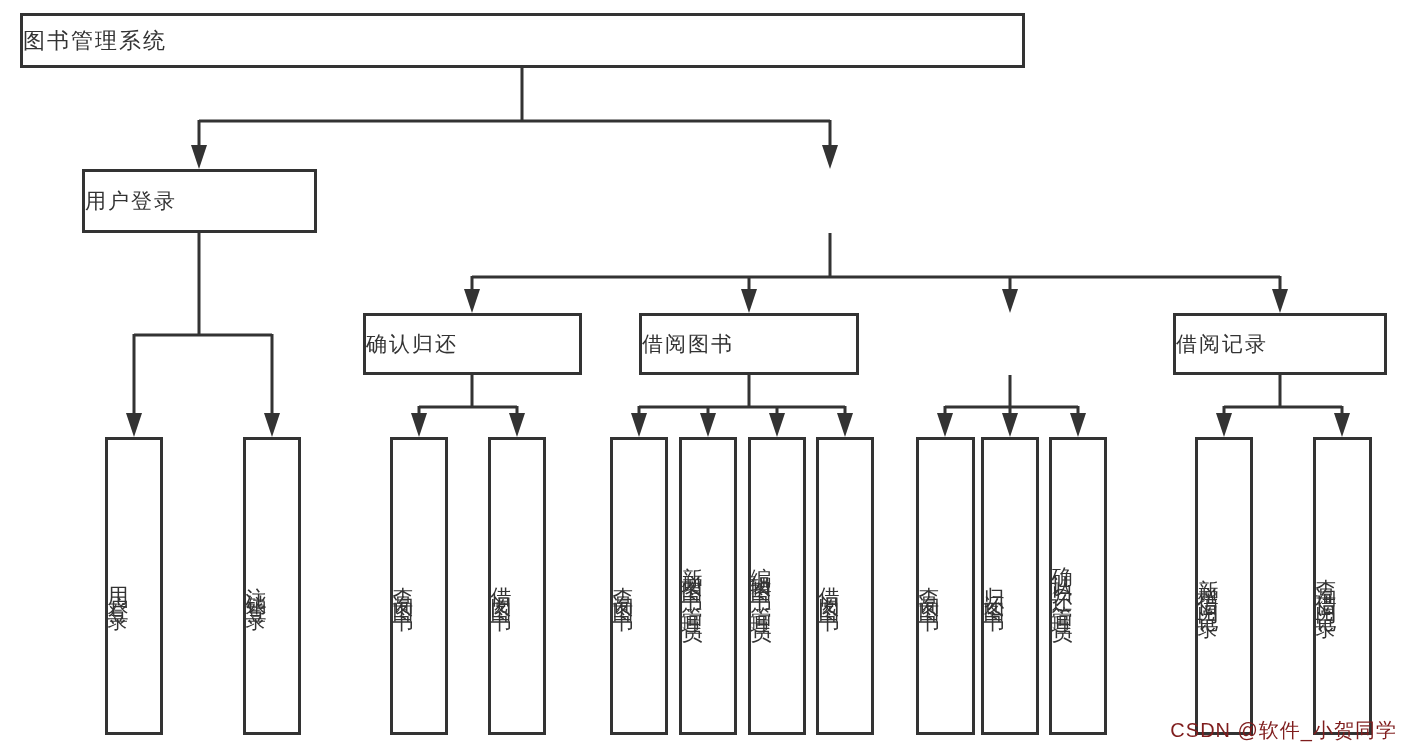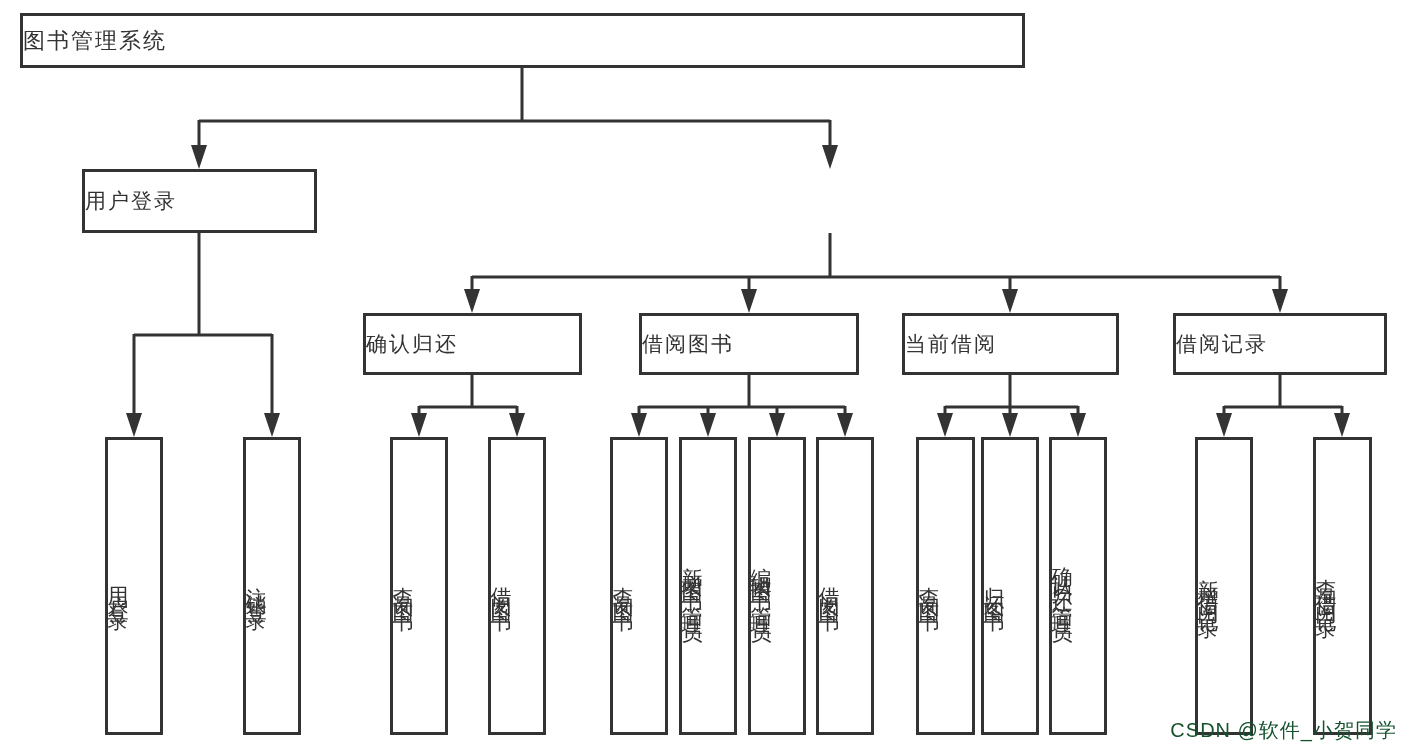--- a/index.html
+++ b/index.html
@@ -48,21 +48,21 @@
     letter-spacing: 8px;
     line-height: 1;
     color: #333333;
   }
   .watermark {
     position: absolute;
     right: 8px;
     bottom: 3px;
     font-size: 20px;
     letter-spacing: 1px;
-    color: #14532d;
+    color: #7f1d1d;
     white-space: nowrap;
     z-index: 5;
   }
 </style>
 </head>
 <body>
 
 <div class="canvas">
 
   <svg class="wires" viewBox="0 0 1405 747" xmlns="http://www.w3.org/2000/svg" aria-hidden="true">
@@ -115,23 +115,20 @@
   <div class="node h" style="left:82px;top:169px;width:235px;height:64px">
     <span>用户登录</span>
   </div>
 
   <div class="node h" style="left:363px;top:313px;width:219px;height:62px">
     <span>确认归还</span>
   </div>
   <div class="node h" style="left:639px;top:313px;width:220px;height:62px">
     <span>借阅图书</span>
   </div>
-  <div class="node h" style="left:902px;top:313px;width:217px;height:62px">
-    <span>当前借阅</span>
-  </div>
   <div class="node h" style="left:1173px;top:313px;width:214px;height:62px">
     <span>借阅记录</span>
   </div>
 
   <div class="node v" style="left:105px;top:437px;width:58px;height:298px">
     <span class="vtext">用户登录</span>
   </div>
   <div class="node v" style="left:243px;top:437px;width:58px;height:298px">
     <span class="vtext">注销登录</span>
   </div>

